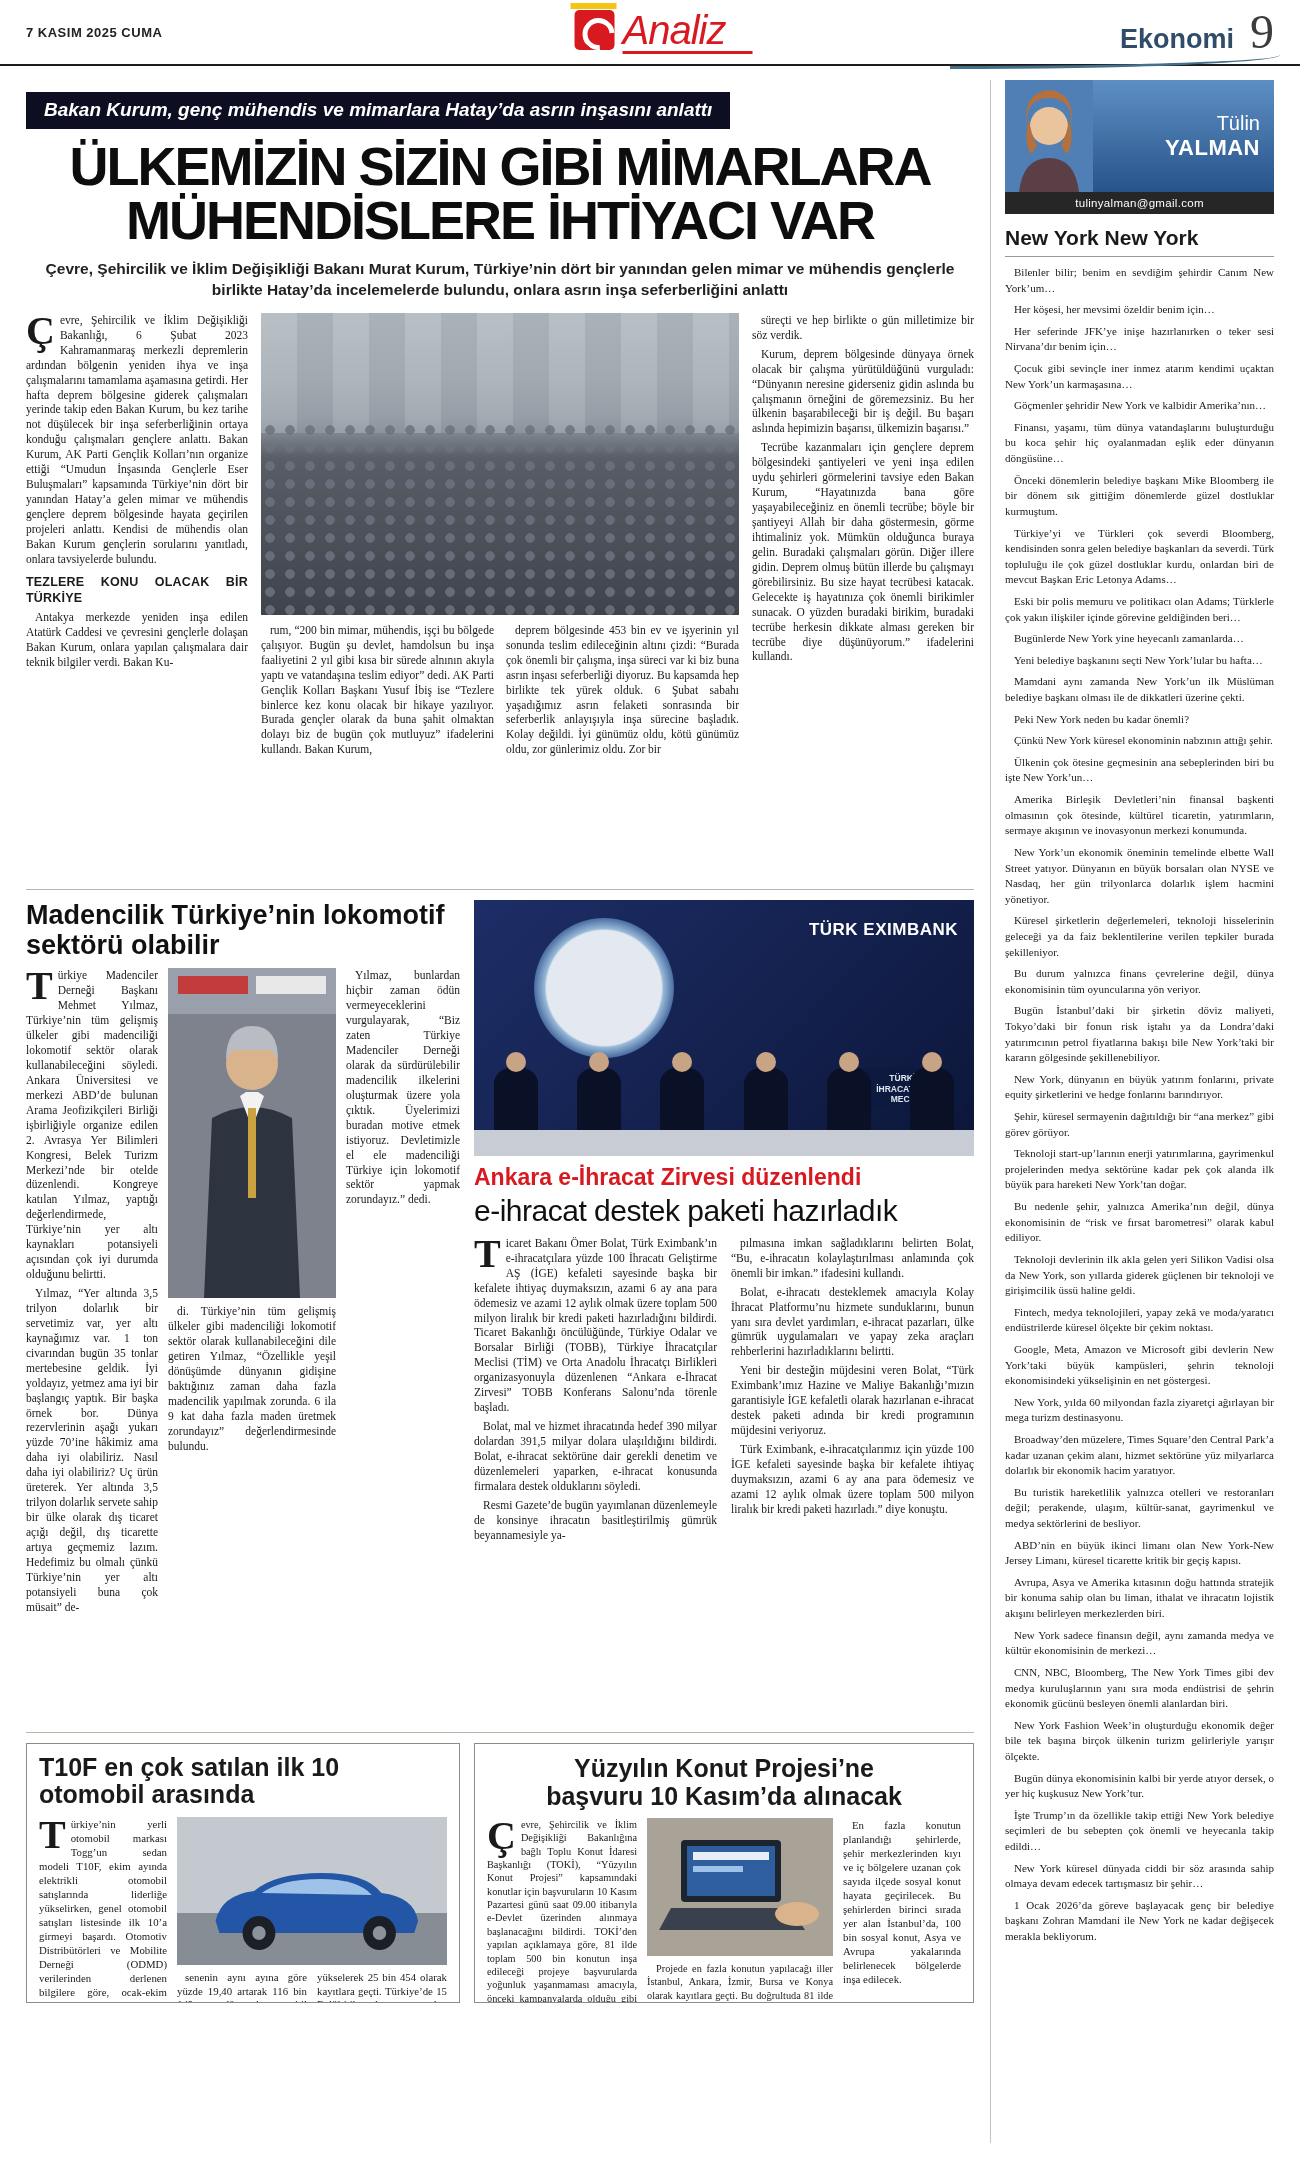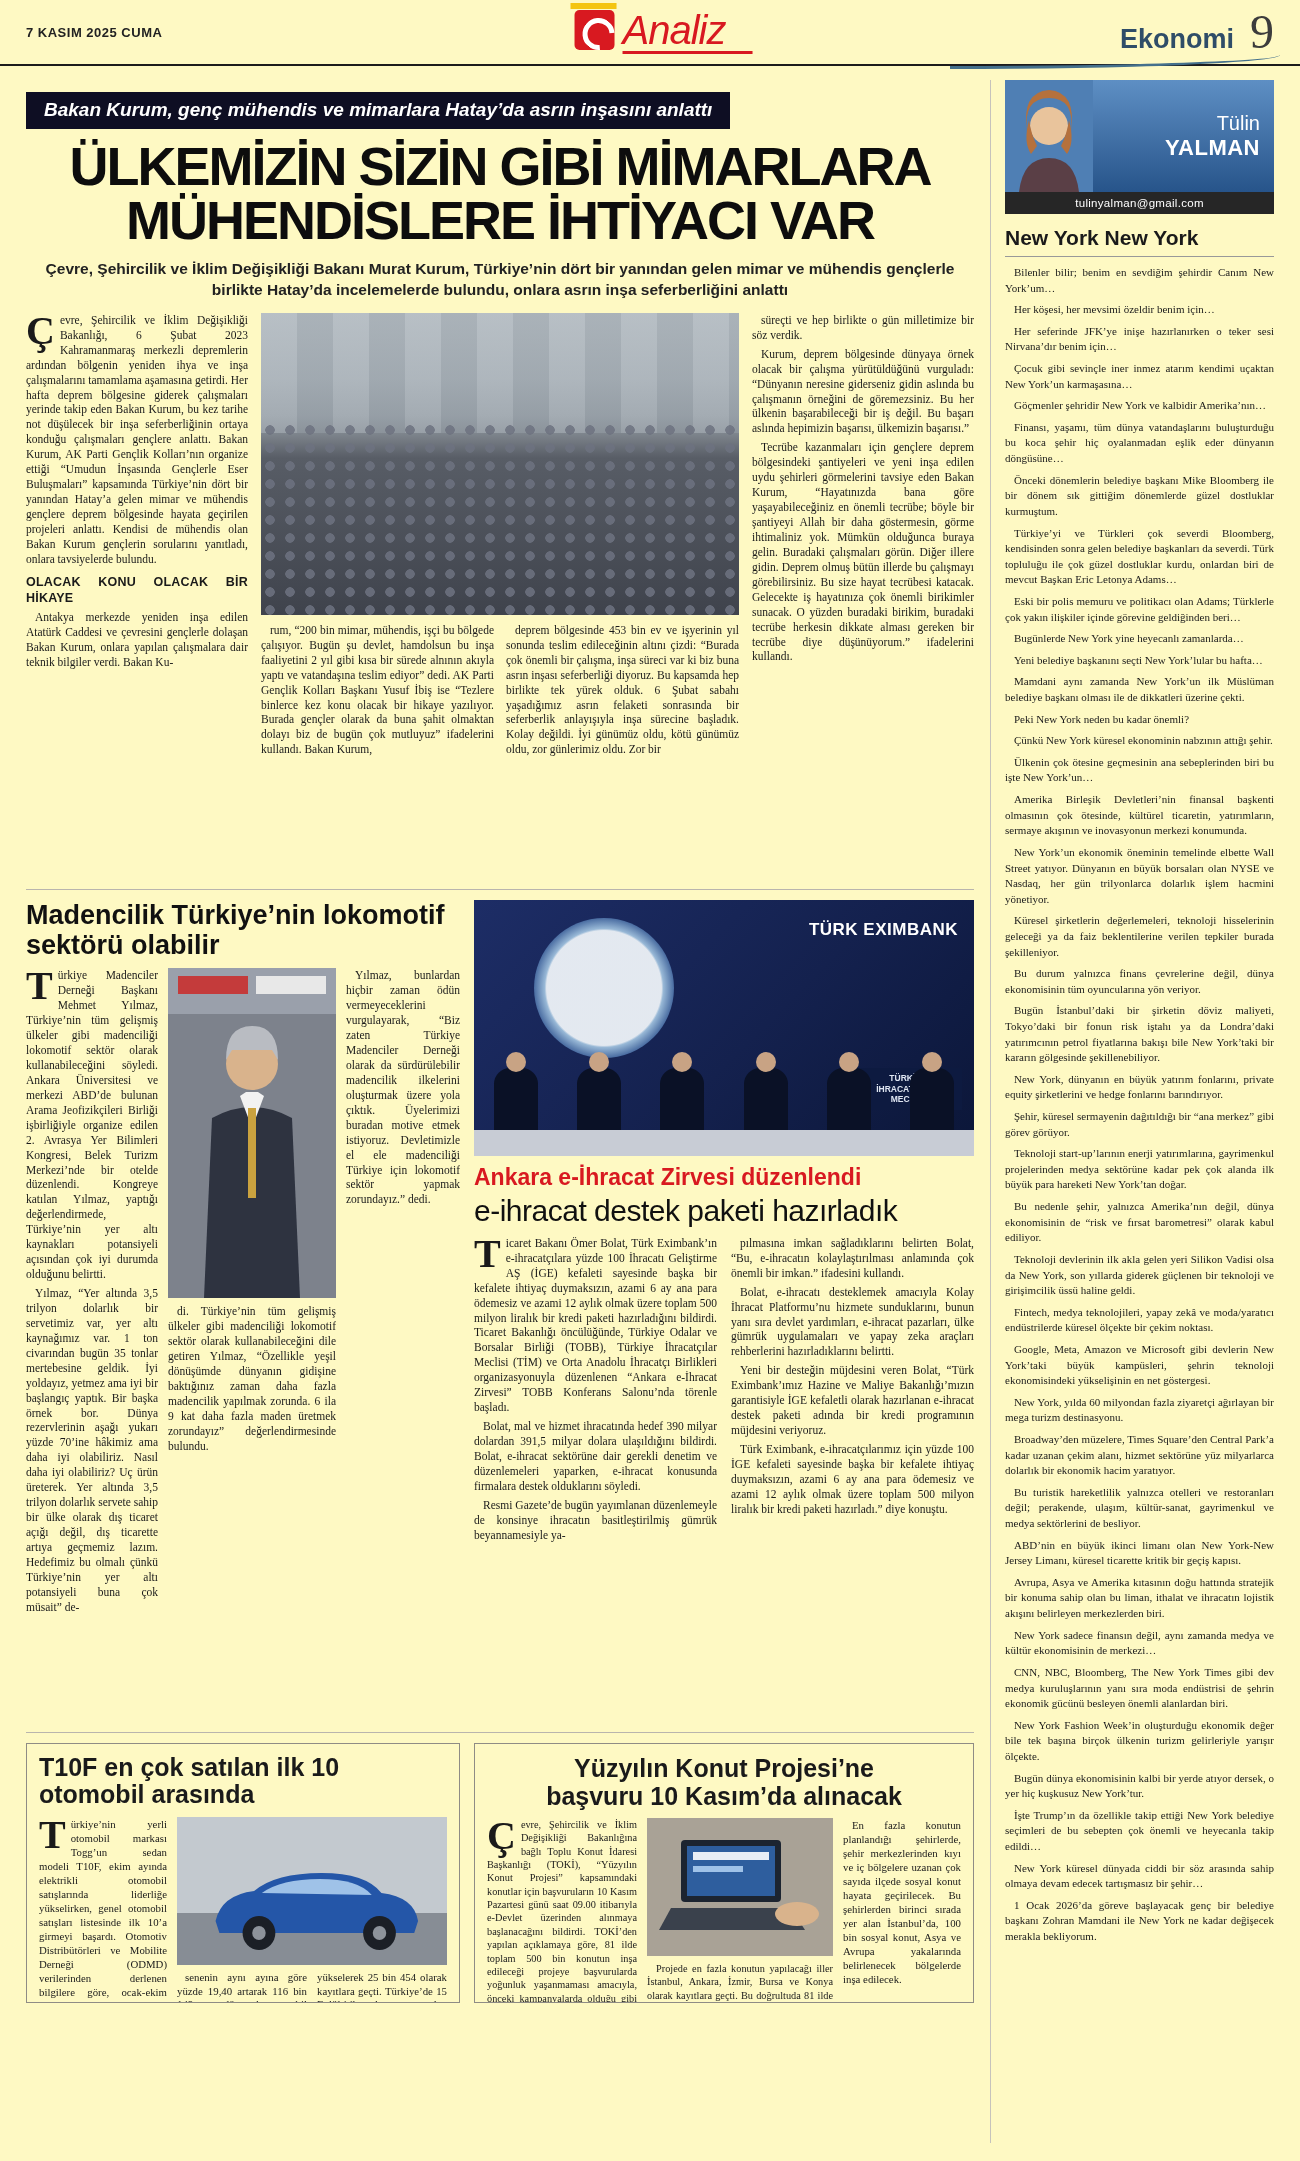--- a/index.html
+++ b/index.html
@@ -1,19 +1,19 @@
 <!DOCTYPE html>
 <html lang="tr"><head>
 <meta charset="utf-8">
 <style>
   * { margin:0; padding:0; box-sizing:border-box; }
   html,body { background:#d8d6d0; }
   .page {
     position:relative; width:1300px; height:2161px; margin:0 auto;
-    background:#fef9c3; overflow:hidden; color:#1a1a1a;
+    background:#ffffff; overflow:hidden; color:#1a1a1a;
     font-family:"Liberation Serif", serif;
   }
   
   .topbar { position:relative; height:66px; border-bottom:2px solid #1c1c1c;
             display:flex; align-items:center; padding:0 26px; }
   .date { font-family:"Liberation Sans",sans-serif; font-size:13px; font-weight:700;
           letter-spacing:.5px; color:#222; }
   .logo { position:absolute; left:50%; top:10px; transform:translateX(-50%);
           display:flex; align-items:center; gap:8px; }
   .logo-icon { width:40px; height:40px; background:#d81920; border-radius:5px; position:relative; }
@@ -161,21 +161,21 @@
           <span style="display:block">ÜLKEMİZİN SİZİN GİBİ MİMARLARA</span>
           <span style="display:block">MÜHENDİSLERE İHTİYACI VAR</span>
         </h1>
         <p class="deck">Çevre, Şehircilik ve İklim Değişikliği Bakanı Murat Kurum, Türkiye’nin dört bir yanından gelen mimar ve mühendis gençlerle birlikte Hatay’da incelemelerde bulundu, onlara asrın inşa seferberliğini anlattı</p>
 
         <div class="lead-body">
           <div class="bodycol w-side">
             <div class="drop">
                 <p>Çevre, Şehircilik ve İklim Değişikliği Bakanlığı, 6 Şubat 2023 Kahramanmaraş merkezli depremlerin ardından bölgenin yeniden ihya ve inşa çalışmalarını tamamlama aşamasına getirdi. Her hafta deprem bölgesine giderek çalışmaları yerinde takip eden Bakan Kurum, bu kez tarihe not düşülecek bir inşa seferberliğinin ortaya konduğu çalışmaları gençlere anlattı. Bakan Kurum, AK Parti Gençlik Kolları’nın organize ettiği “Umudun İnşasında Gençlerle Eser Buluşmaları” kapsamında Türkiye’nin dört bir yanından Hatay’a gelen mimar ve mühendis gençlere deprem bölgesinde hayata geçirilen projeleri anlattı. Kendisi de mühendis olan Bakan Kurum gençlerin sorularını yanıtladı, onlara tavsiyelerde bulundu.</p>
               </div>
-            <h3 class="subhead">OLACAK KONU OLACAK BİR HİKAYE</h3>
+            <h3 class="subhead">TEZLERE KONU OLACAK BİR TÜRKİYE</h3>
             <div>
                 <p>Antakya merkezde yeniden inşa edilen Atatürk Caddesi ve çevresini gençlerle dolaşan Bakan Kurum, onlara yapılan çalışmalara dair teknik bilgiler verdi. Bakan Ku-</p>
               </div>
           </div>
           <div class="leadmid">
             <div class="photo crowd"></div>
             <div class="midcols">
               <div class="bodycol">
                   <p>rum, “200 bin mimar, mühendis, işçi bu bölgede çalışıyor. Bugün şu devlet, hamdolsun bu inşa faaliyetini 2 yıl gibi kısa bir sürede alnının akıyla yaptı ve vatandaşına teslim ediyor” dedi. AK Parti Gençlik Kolları Başkanı Yusuf İbiş ise “Tezlere binlerce kez konu olacak bir hikaye yazılıyor. Burada gençler olarak da buna şahit olmaktan dolayı biz de bugün çok mutluyuz” ifadelerini kullandı. Bakan Kurum,</p>
                 </div>

